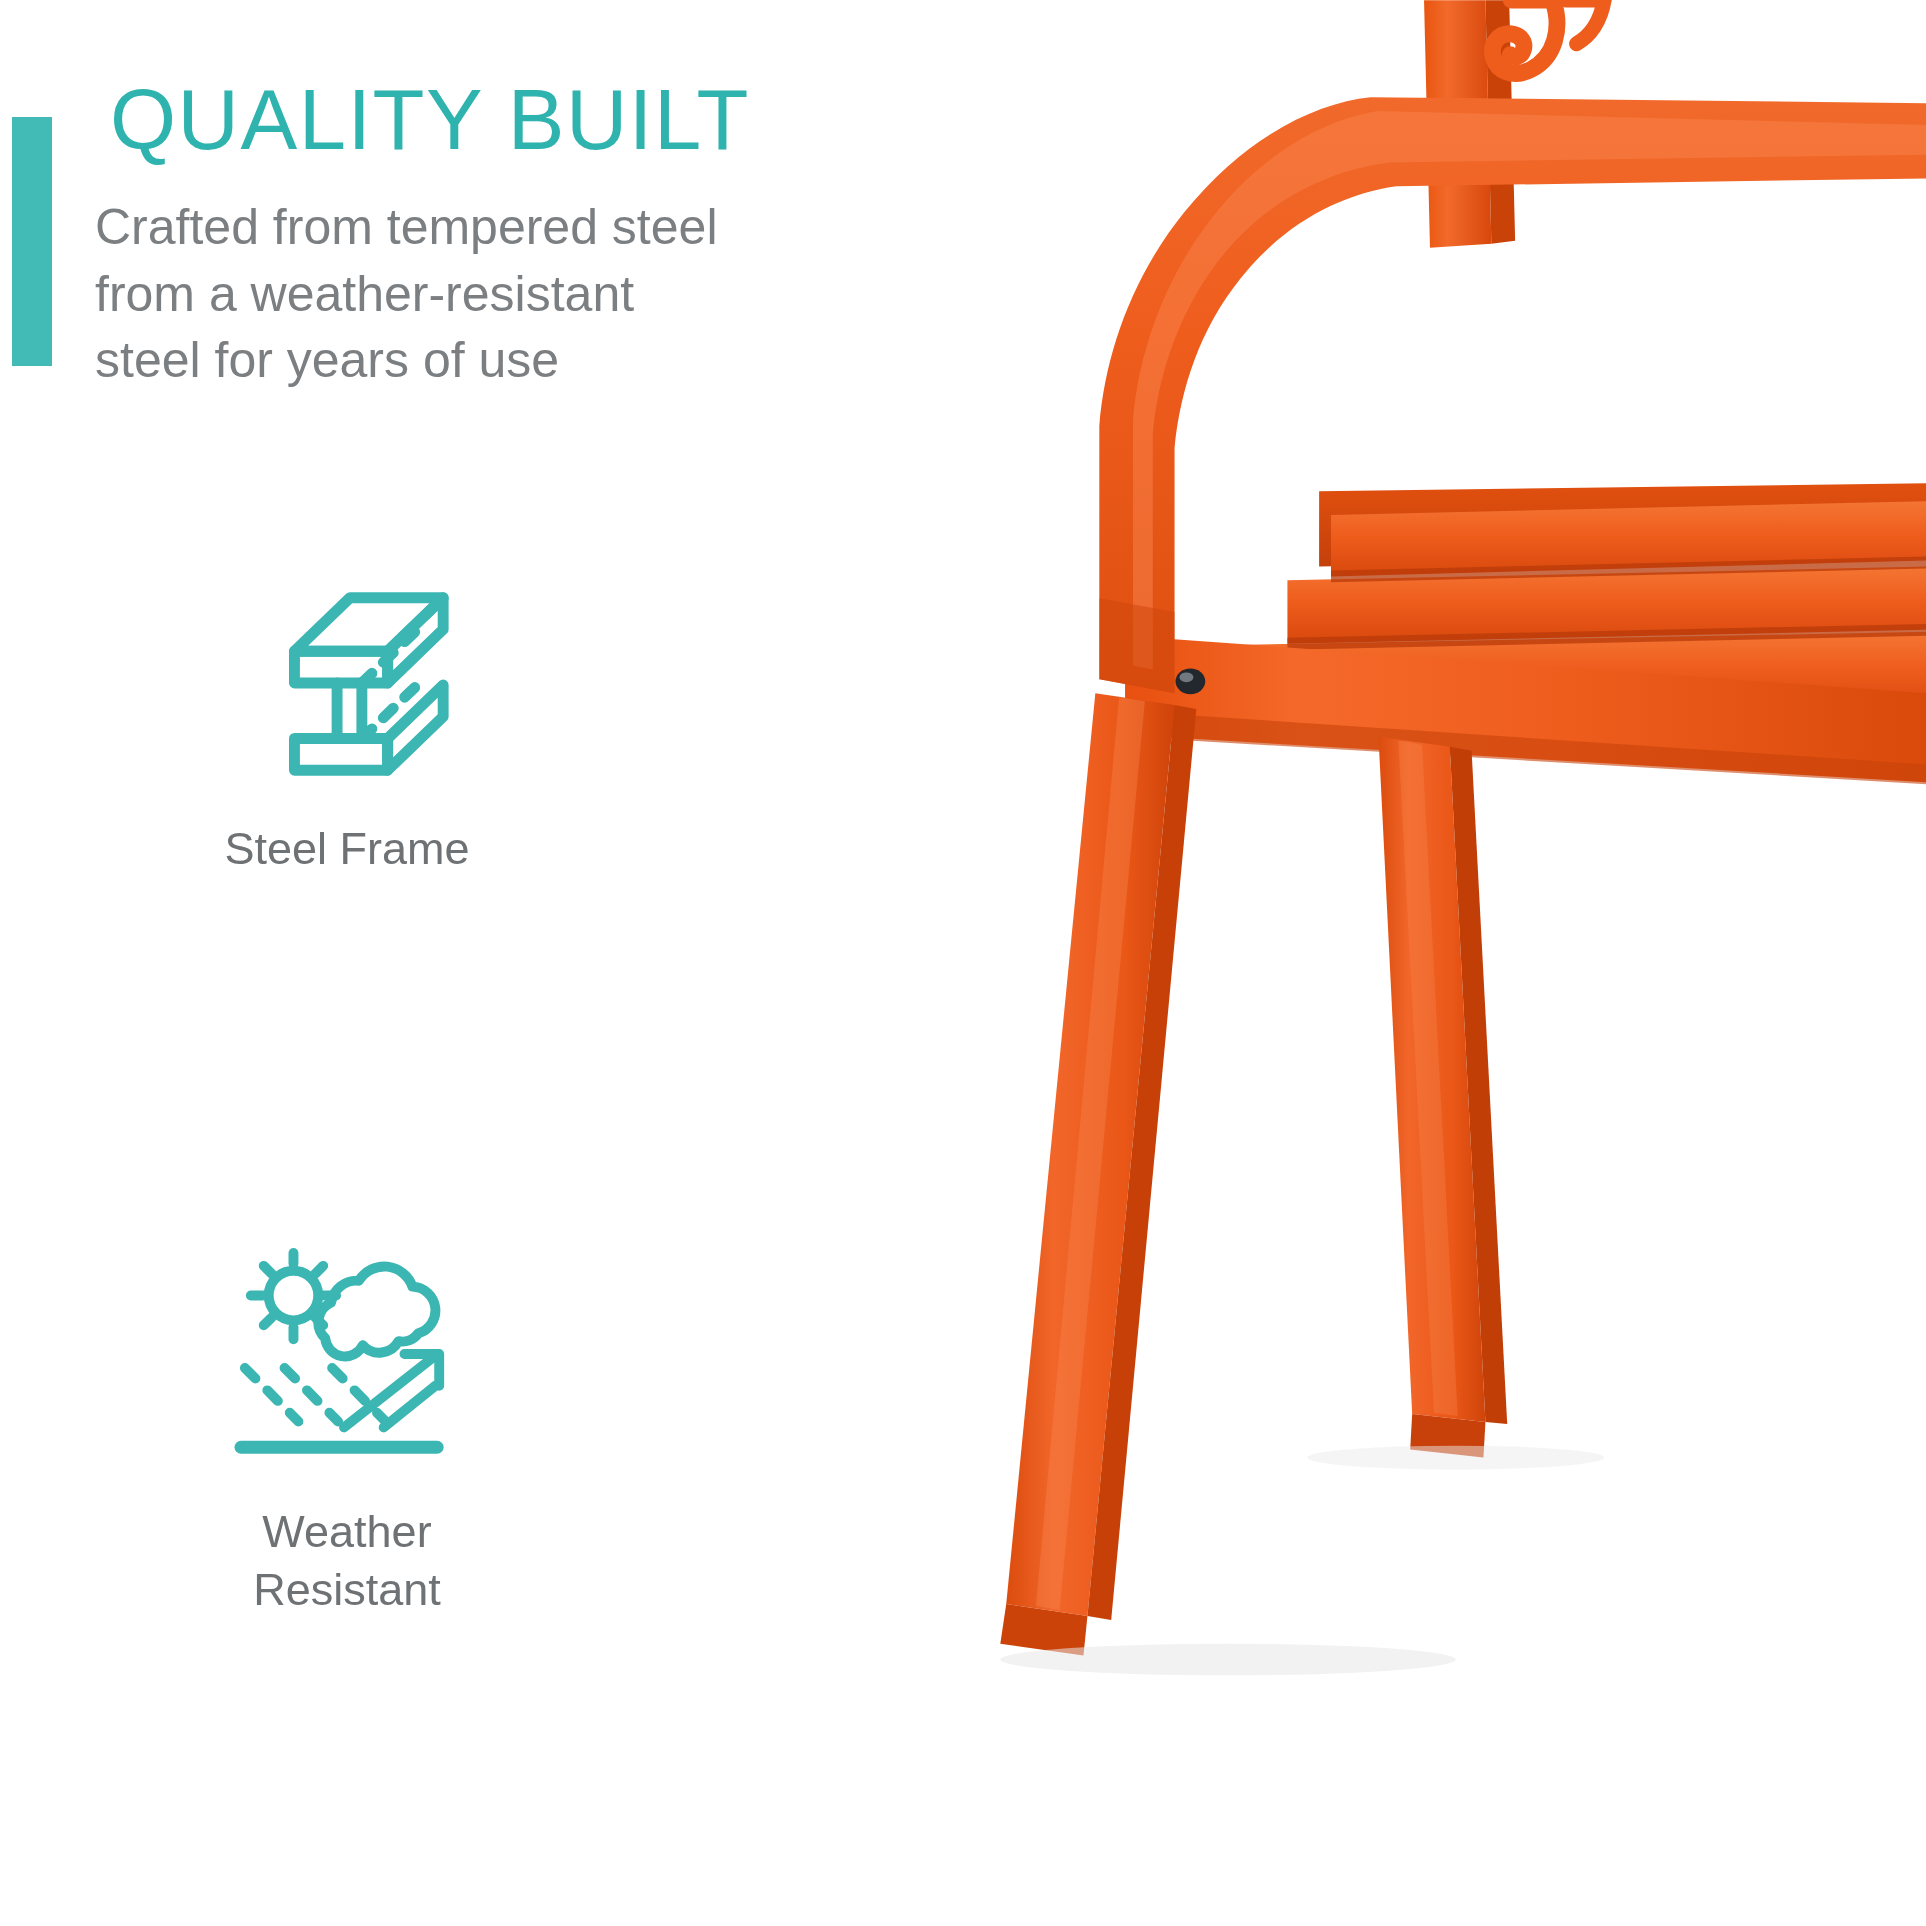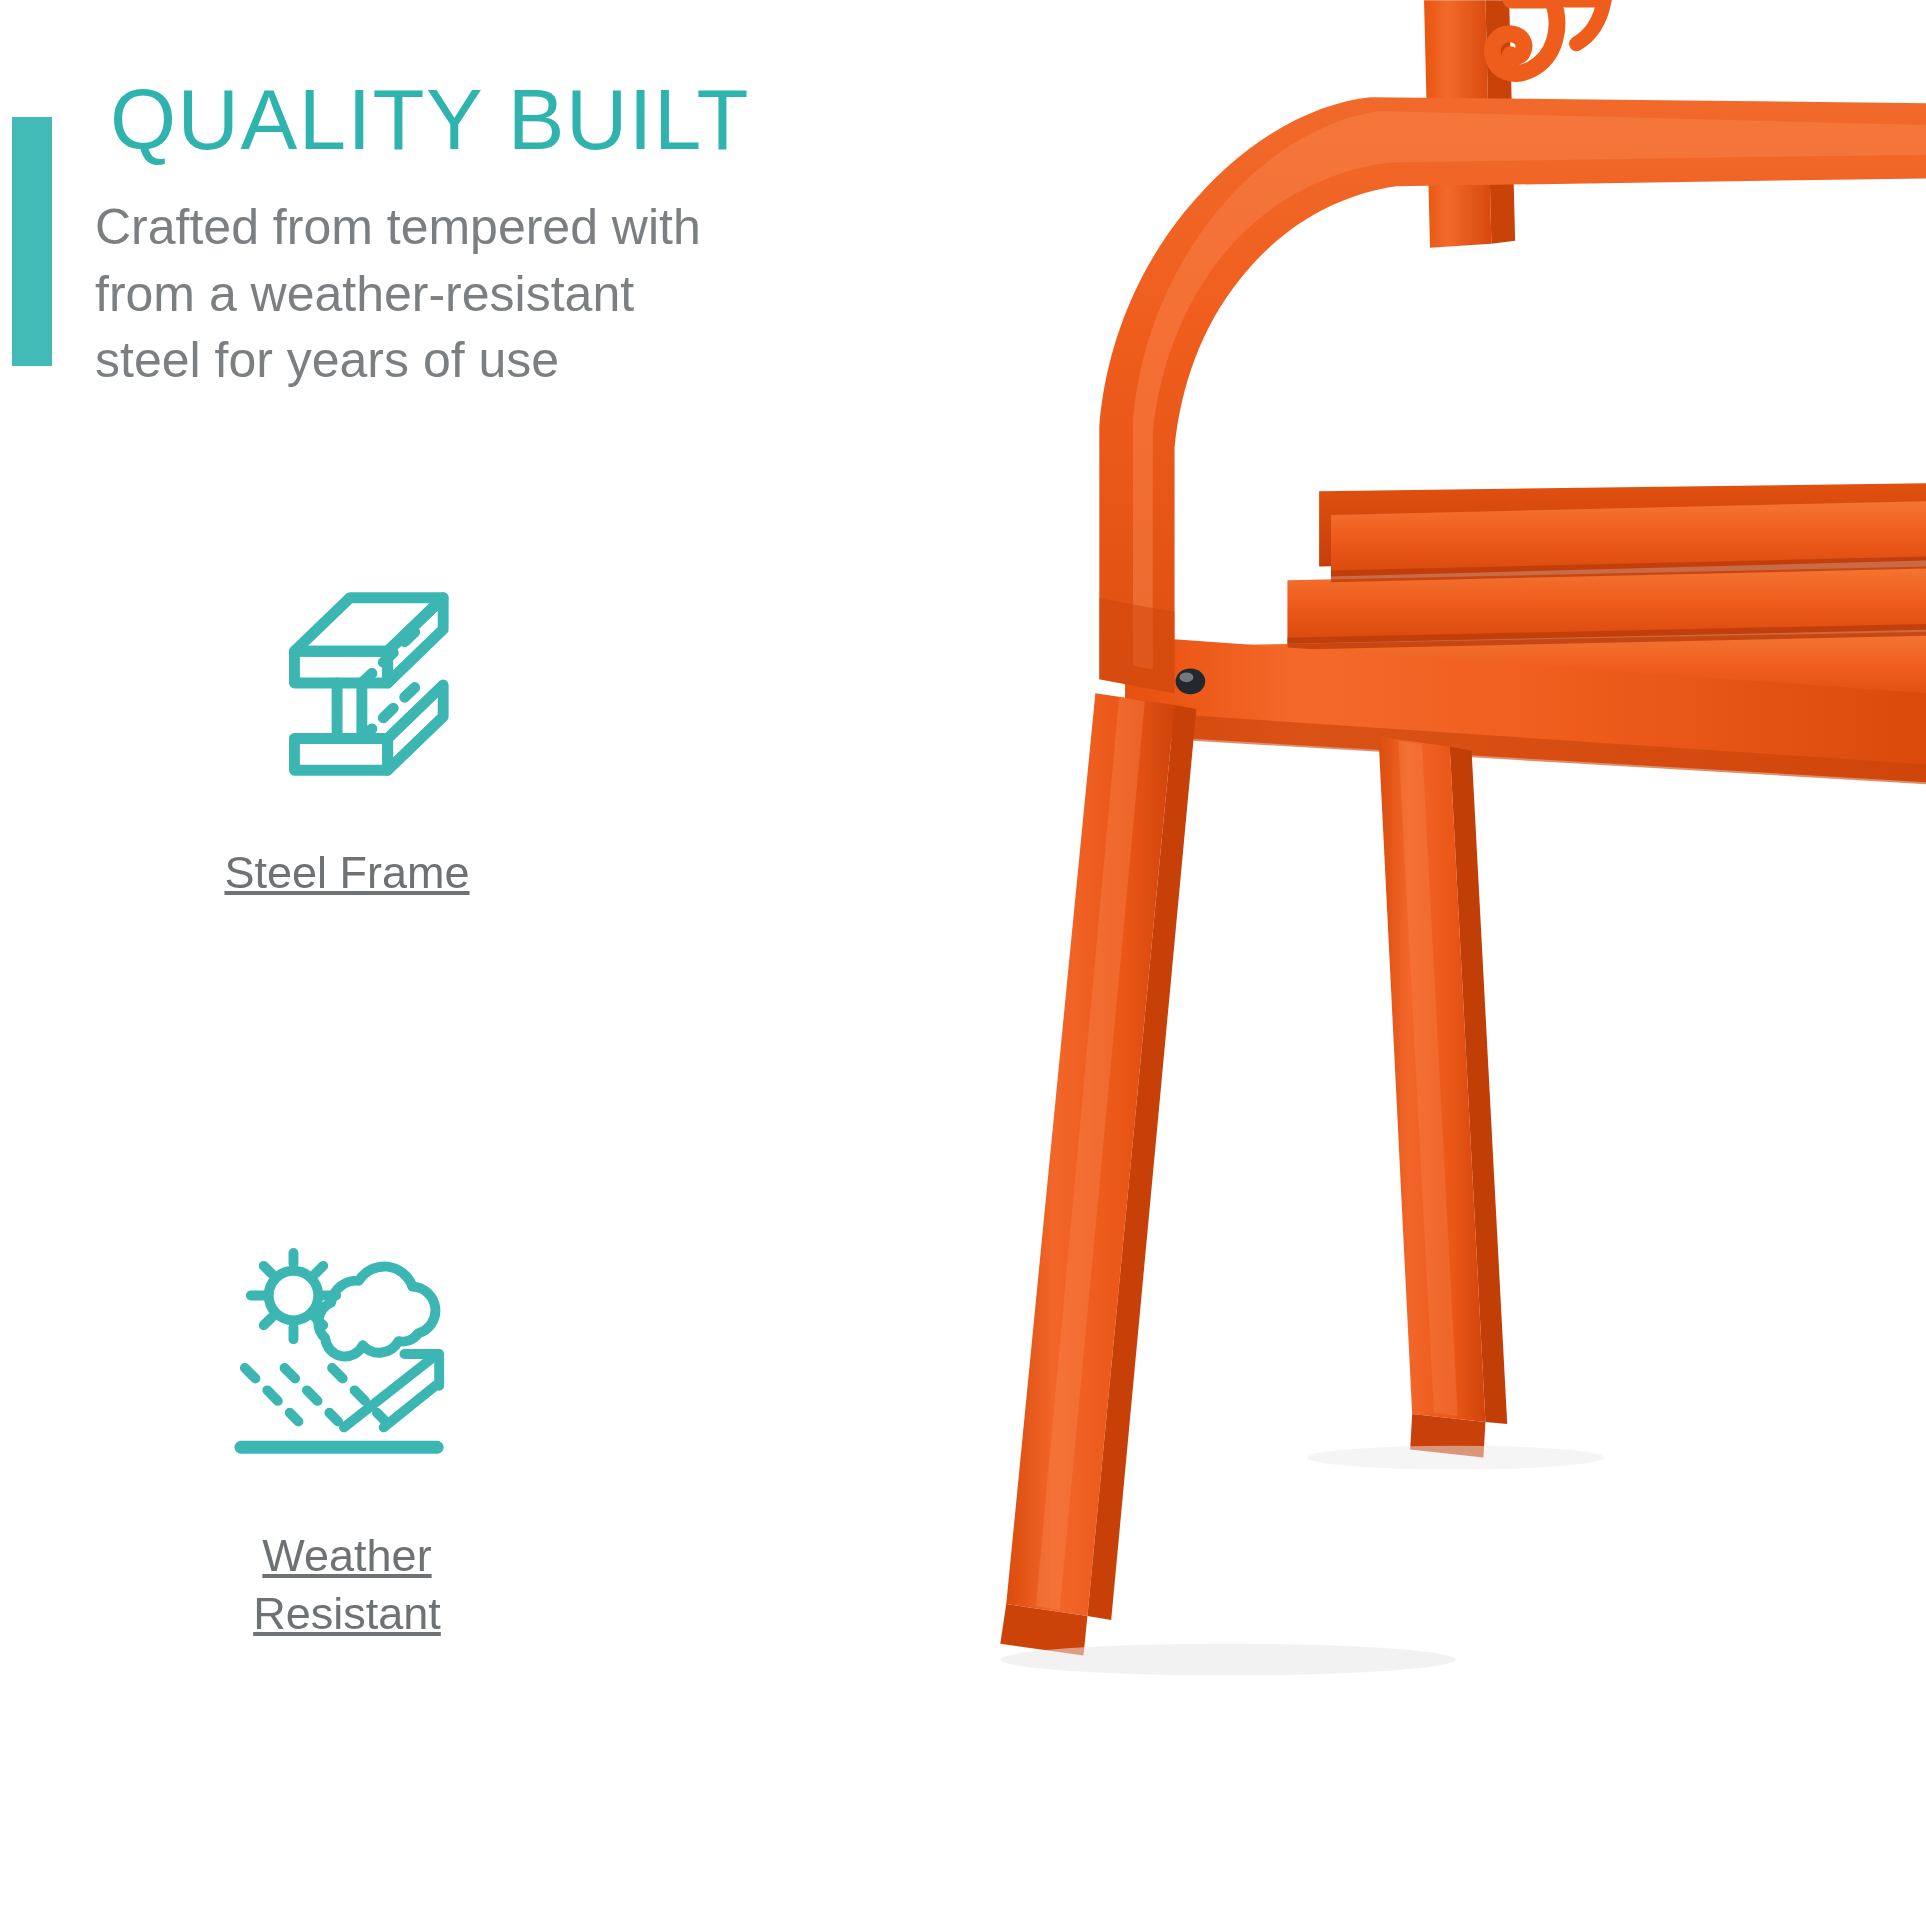--- a/index.html
+++ b/index.html
@@ -59,26 +59,25 @@
   #feature-steel { left: 129px; top: 564px; }
   #feature-weather { left: 129px; top: 1247px; }
 
   .feature-icon {
     width: 100%;
     display: flex;
     justify-content: center;
     align-items: flex-end;
   }
   .feature-label {
-    margin-top: 52px;
+    margin-top: 28px;
     font-size: 45px;
     line-height: 1.28;
     color: #6e7275;
     font-weight: 300;
-    text-decoration: underline;
   }
   .feature-label span { display: block; }
 
   
   #photo {
     position: absolute;
     left: 931px;
     top: 0;
     width: 996px;
     height: 1927px;
@@ -89,21 +88,21 @@
 </head>
 <body>
 
 <div id="stage">
 
   <div class="accent-bar"></div>
 
   <div class="headline">QUALITY BUILT</div>
 
   <div class="subcopy">
-    <span>Crafted from tempered with</span>
+    <span>Crafted from tempered steel</span>
     <span>from a weather-resistant</span>
     <span>steel for years of use</span>
   </div>
 
   <div class="feature" id="feature-steel">
     <div class="feature-icon">
       <svg width="228" height="228" viewBox="0 0 230 230" fill="none" stroke="#3bb6b2" stroke-width="11" stroke-linecap="round" stroke-linejoin="round">
 
         <path d="M62 88 L118 34 L212 34 L156 88 Z"></path>
         <path d="M212 34 L212 66 L156 120 L156 88 Z"></path>

